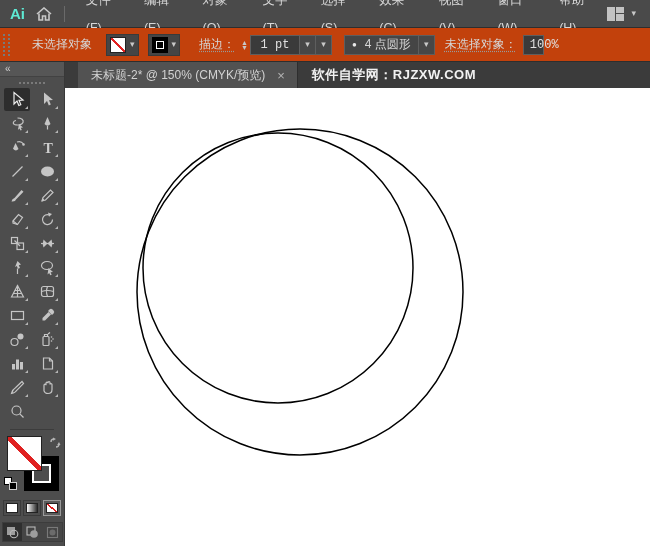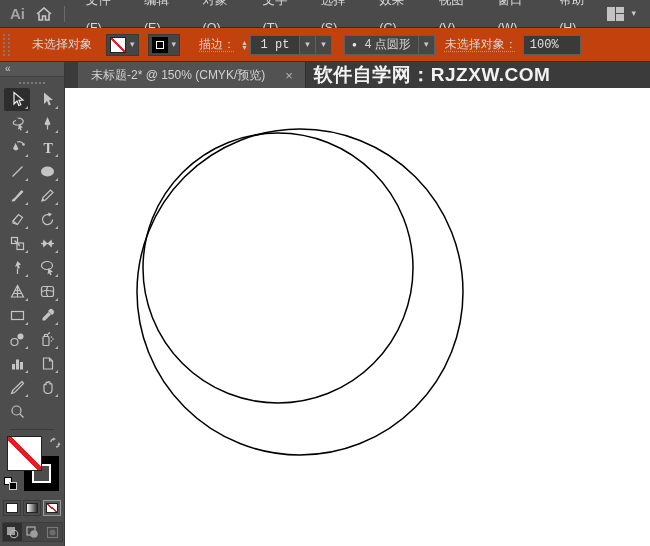--- a/index.html
+++ b/index.html
@@ -3,21 +3,21 @@
 <meta charset="utf-8">
 <style>
   * { margin:0; padding:0; box-sizing:border-box; }
   html,body { width:650px; height:546px; overflow:hidden; }
   body { font-family:"Liberation Sans", sans-serif; background:#4d4d4d; }
   .app { width:650px; height:546px; display:flex; flex-direction:column; }
 
   
   .menubar { height:28px; background:#4a4a4a; border-bottom:1px solid #2e2e2e;
     display:flex; align-items:center; flex:0 0 28px; }
-  .ai-logo { font-weight:bold; font-size:15px; color:#a3a3a3; padding:0 8px 0 10px; letter-spacing:0; }
+  .ai-logo { font-weight:bold; font-size:15px; color:#5eead4; padding:0 8px 0 10px; letter-spacing:0; }
   .home-btn { width:26px; height:28px; display:flex; align-items:center; justify-content:center; }
   .mb-divider { width:1px; height:16px; background:#6a6a6a; margin:0 10px 0 8px; }
   .menu-item { color:#d8d8d8; font-size:12.5px; padding:0 11px; line-height:28px; cursor:default; }
   .mb-right { margin-left:auto; display:flex; align-items:center; padding-right:14px; gap:7px; }
   .ws-icon { width:17px; height:14px; display:grid; grid-template-columns:8px 8px; gap:1px; }
   .ws-icon i { background:#c3c3c3; display:block; }
   .ws-icon i:first-child { grid-row:1 / span 2; }
   .chev { color:#c8c8c8; font-size:9px; line-height:1; }
 
   
@@ -43,21 +43,21 @@
   .chev-btn { width:16px; height:20px; display:flex; align-items:center; justify-content:center;
     border:1px solid #5e5e5e; border-left:none; background:#474747; }
   .profile { width:92px; height:20px; background:#a9a9a9; border:1px solid #2e2e2e; margin-left:12px;
     display:flex; align-items:center; padding:0 5px; gap:5px; }
   .profile .pline { flex:1; height:2px; background:#000; display:block; }
   .profile b { color:#1a1a1a; font-weight:normal; font-size:12px; white-space:nowrap; }
   .brush { display:flex; align-items:center; gap:8px; margin-left:12px; height:20px; padding:0 7px;
     border:1px solid #5e5e5e; background:#454545; }
   .brush .dot { font-size:8px; color:#e8e8e8; font-style:normal; }
   .brush span { white-space:nowrap; }
-  .field.opacity { width:58px; text-align:left; }
+  .field.opacity { width:21px; text-align:left; }
 
   
   .main { flex:1; display:flex; min-height:0; }
 
   
   .toolbar { width:65px; background:#4d4d4d; border-right:1px solid #383838; display:flex;
     flex-direction:column; align-items:center; flex:0 0 65px; }
   .tb-head { width:100%; height:15px; background:#565656; color:#cfcfcf; font-size:10px;
     line-height:13px; padding-left:5px; border-bottom:1px solid #424242; }
   .tb-grip { width:26px; border-top:2px dotted #7a7a7a; margin:5px 0 4px; }
@@ -96,25 +96,25 @@
 
   .dmodes { display:flex; gap:1px; margin-top:6px; background:#454545; border:1px solid #3c3c3c; }
   .dm { width:19px; height:18px; display:flex; align-items:center; justify-content:center; }
   .dm.sel { background:#2f2f2f; }
   .dm svg * { stroke:#b9b9b9; fill:none; stroke-width:1.1; }
   .dm svg .f { fill:#9d9d9d; stroke:none; }
 
   
   .docarea { flex:1; display:flex; flex-direction:column; min-width:0; }
   .tabbar { height:26px; background:#3b3b3b; display:flex; align-items:stretch; flex:0 0 26px; }
-  .tab { background:#525252; display:flex; align-items:center; gap:18px; padding:0 10px 0 13px;
+  .tab { background:#525252; display:flex; align-items:center; gap:10px; padding:0 10px 0 13px;
     margin-left:13px; font-size:12px; color:#d2d2d2; border-right:1px solid #2e2e2e; white-space:nowrap; }
   .tab .close { color:#b5b5b5; font-size:13px; padding:0 2px; }
-  .site { display:flex; align-items:center; color:#f2f2f2; font-weight:bold; font-size:19px;
-    padding-left:8px; white-space:nowrap; letter-spacing:0.5px; }
+  .site { display:flex; align-items:center; color:#f2f2f2; font-weight:bold; font-size:13px;
+    padding-left:14px; white-space:nowrap; letter-spacing:0.5px; }
   .canvas { flex:1; background:#ffffff; position:relative; overflow:hidden; }
   .canvas svg { position:absolute; left:0; top:0; }
 </style>
 </head>
 <body>
 
 <div class="app">
 
   <div class="menubar">
     <span class="ai-logo">Ai</span>

